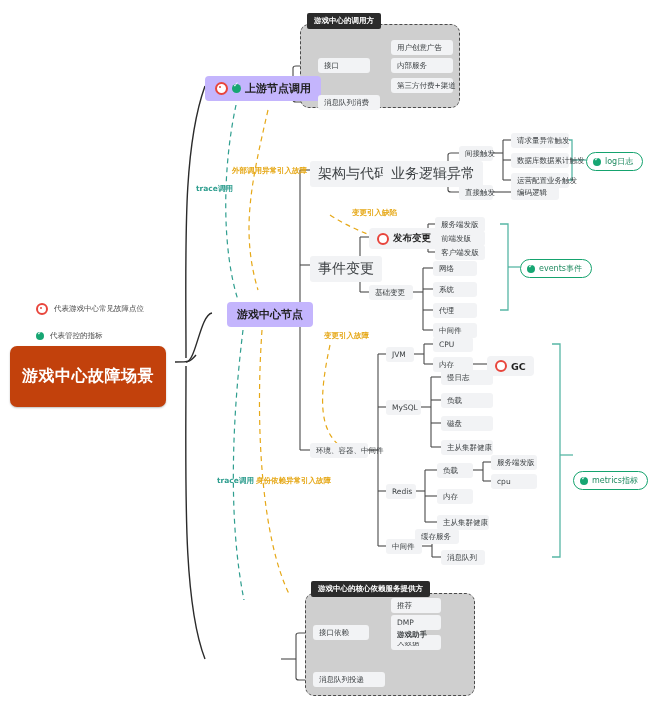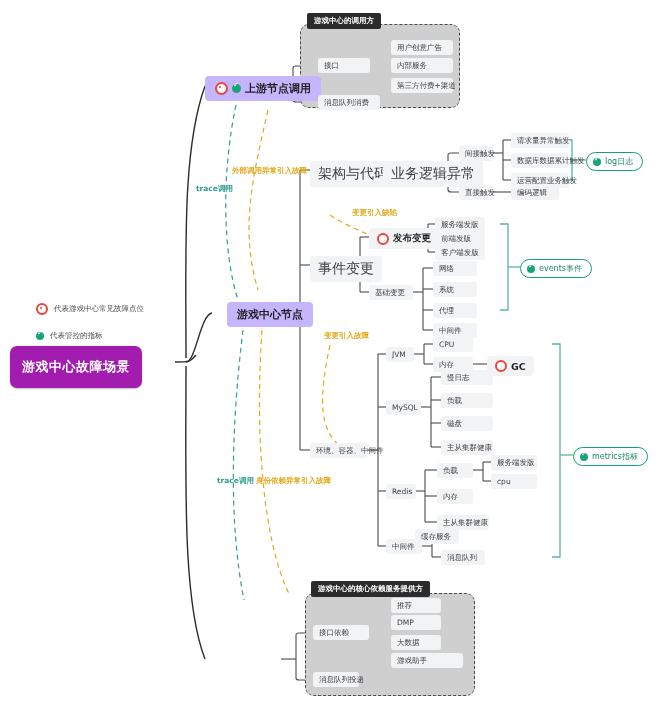--- a/index.html
+++ b/index.html
@@ -6,22 +6,22 @@
   body{width:670px;height:714px;position:relative;overflow:hidden;
        font-family:"DejaVu Sans","Liberation Sans",sans-serif;color:#3b3b3b;}
   #canvas{position:absolute;left:0;top:0;width:670px;height:714px;}
   svg.wires{position:absolute;left:0;top:0;width:670px;height:714px;pointer-events:none;}
 
   .node{position:absolute;background:#f2f3f5;border-radius:3px;
         font-size:7.5px;line-height:1.25;color:#3c4043;
         padding:3px 6px;white-space:nowrap;box-sizing:border-box;}
   .node.lg{font-size:14px;padding:4px 8px;}
 
-  .root{position:absolute;background:#a21caf;color:#fff;font-weight:bold;
-        font-size:13px;border-radius:7px;padding:12px 12px;white-space:nowrap;
+  .root{position:absolute;background:#c2410c;color:#fff;font-weight:bold;
+        font-size:16px;border-radius:7px;padding:20px 12px;white-space:nowrap;
         box-shadow:0 1px 2px rgba(0,0,0,.25);letter-spacing:.5px;}
 
   .branch{position:absolute;background:#c4b5fd;border-radius:4px;
           font-size:11px;font-weight:bold;color:#1f1f1f;padding:5px 10px;
           white-space:nowrap;display:flex;align-items:center;gap:4px;}
   .branch.plain{font-size:9.5px;font-weight:bold;background:#f2f3f5;padding:4px 8px;}
 
   .dotred,.dotgreen{display:inline-block;width:9px;height:9px;border-radius:50%;
         position:relative;flex:0 0 auto;}
   .dotred{background:#fff;border:2px solid #e8453c;}
@@ -256,36 +256,36 @@
   <div class="node" style="left:441px;top:550px;width:44px;">消息队列</div>
 
   <div class="badge" style="left:586px;top:152px;">
     <span class="dotgreen"></span>
     <span>log日志</span>
   </div>
   <div class="badge" style="left:520px;top:259px;">
     <span class="dotgreen"></span>
     <span>events事件</span>
   </div>
-  <div class="badge" style="left:573px;top:447px;">
+  <div class="badge" style="left:573px;top:471px;">
     <span class="dotgreen"></span>
     <span>metrics指标</span>
   </div>
 
   <div class="group" style="left:305px;top:593px;width:170px;height:103px;"></div>
   <div class="grouptitle" style="left:311px;top:581px;">游戏中心的核心依赖服务提供方</div>
 
 
   <div class="node" style="left:313px;top:625px;width:56px;">接口依赖</div>
-  <div class="node" style="left:313px;top:672px;width:46px;">消息队列投递</div>
+  <div class="node" style="left:313px;top:672px;width:72px;">消息队列投递</div>
 
   <div class="node" style="left:391px;top:598px;width:50px;">推荐</div>
   <div class="node" style="left:391px;top:615px;width:50px;">DMP</div>
   <div class="node" style="left:391px;top:635px;width:50px;">大数据</div>
-  <div class="node" style="left:391px;top:653px;width:72px;">游戏助手</div>
+  <div class="node" style="left:391px;top:627px;width:30px;font-weight:bold;">游戏助手</div>
 
   <div class="anno y" style="left:232px;top:166px;">外部调用异常引入故障</div>
   <div class="anno t" style="left:196px;top:184px;">trace调用</div>
   <div class="anno y" style="left:324px;top:208px;margin-left:28px;">变更引入缺陷</div>
   <div class="anno y" style="left:324px;top:331px;">变更引入故障</div>
   <div class="anno y" style="left:256px;top:476px;">身份依赖异常引入故障</div>
   <div class="anno t" style="left:217px;top:476px;">trace调用</div>
 
 </div>
 

